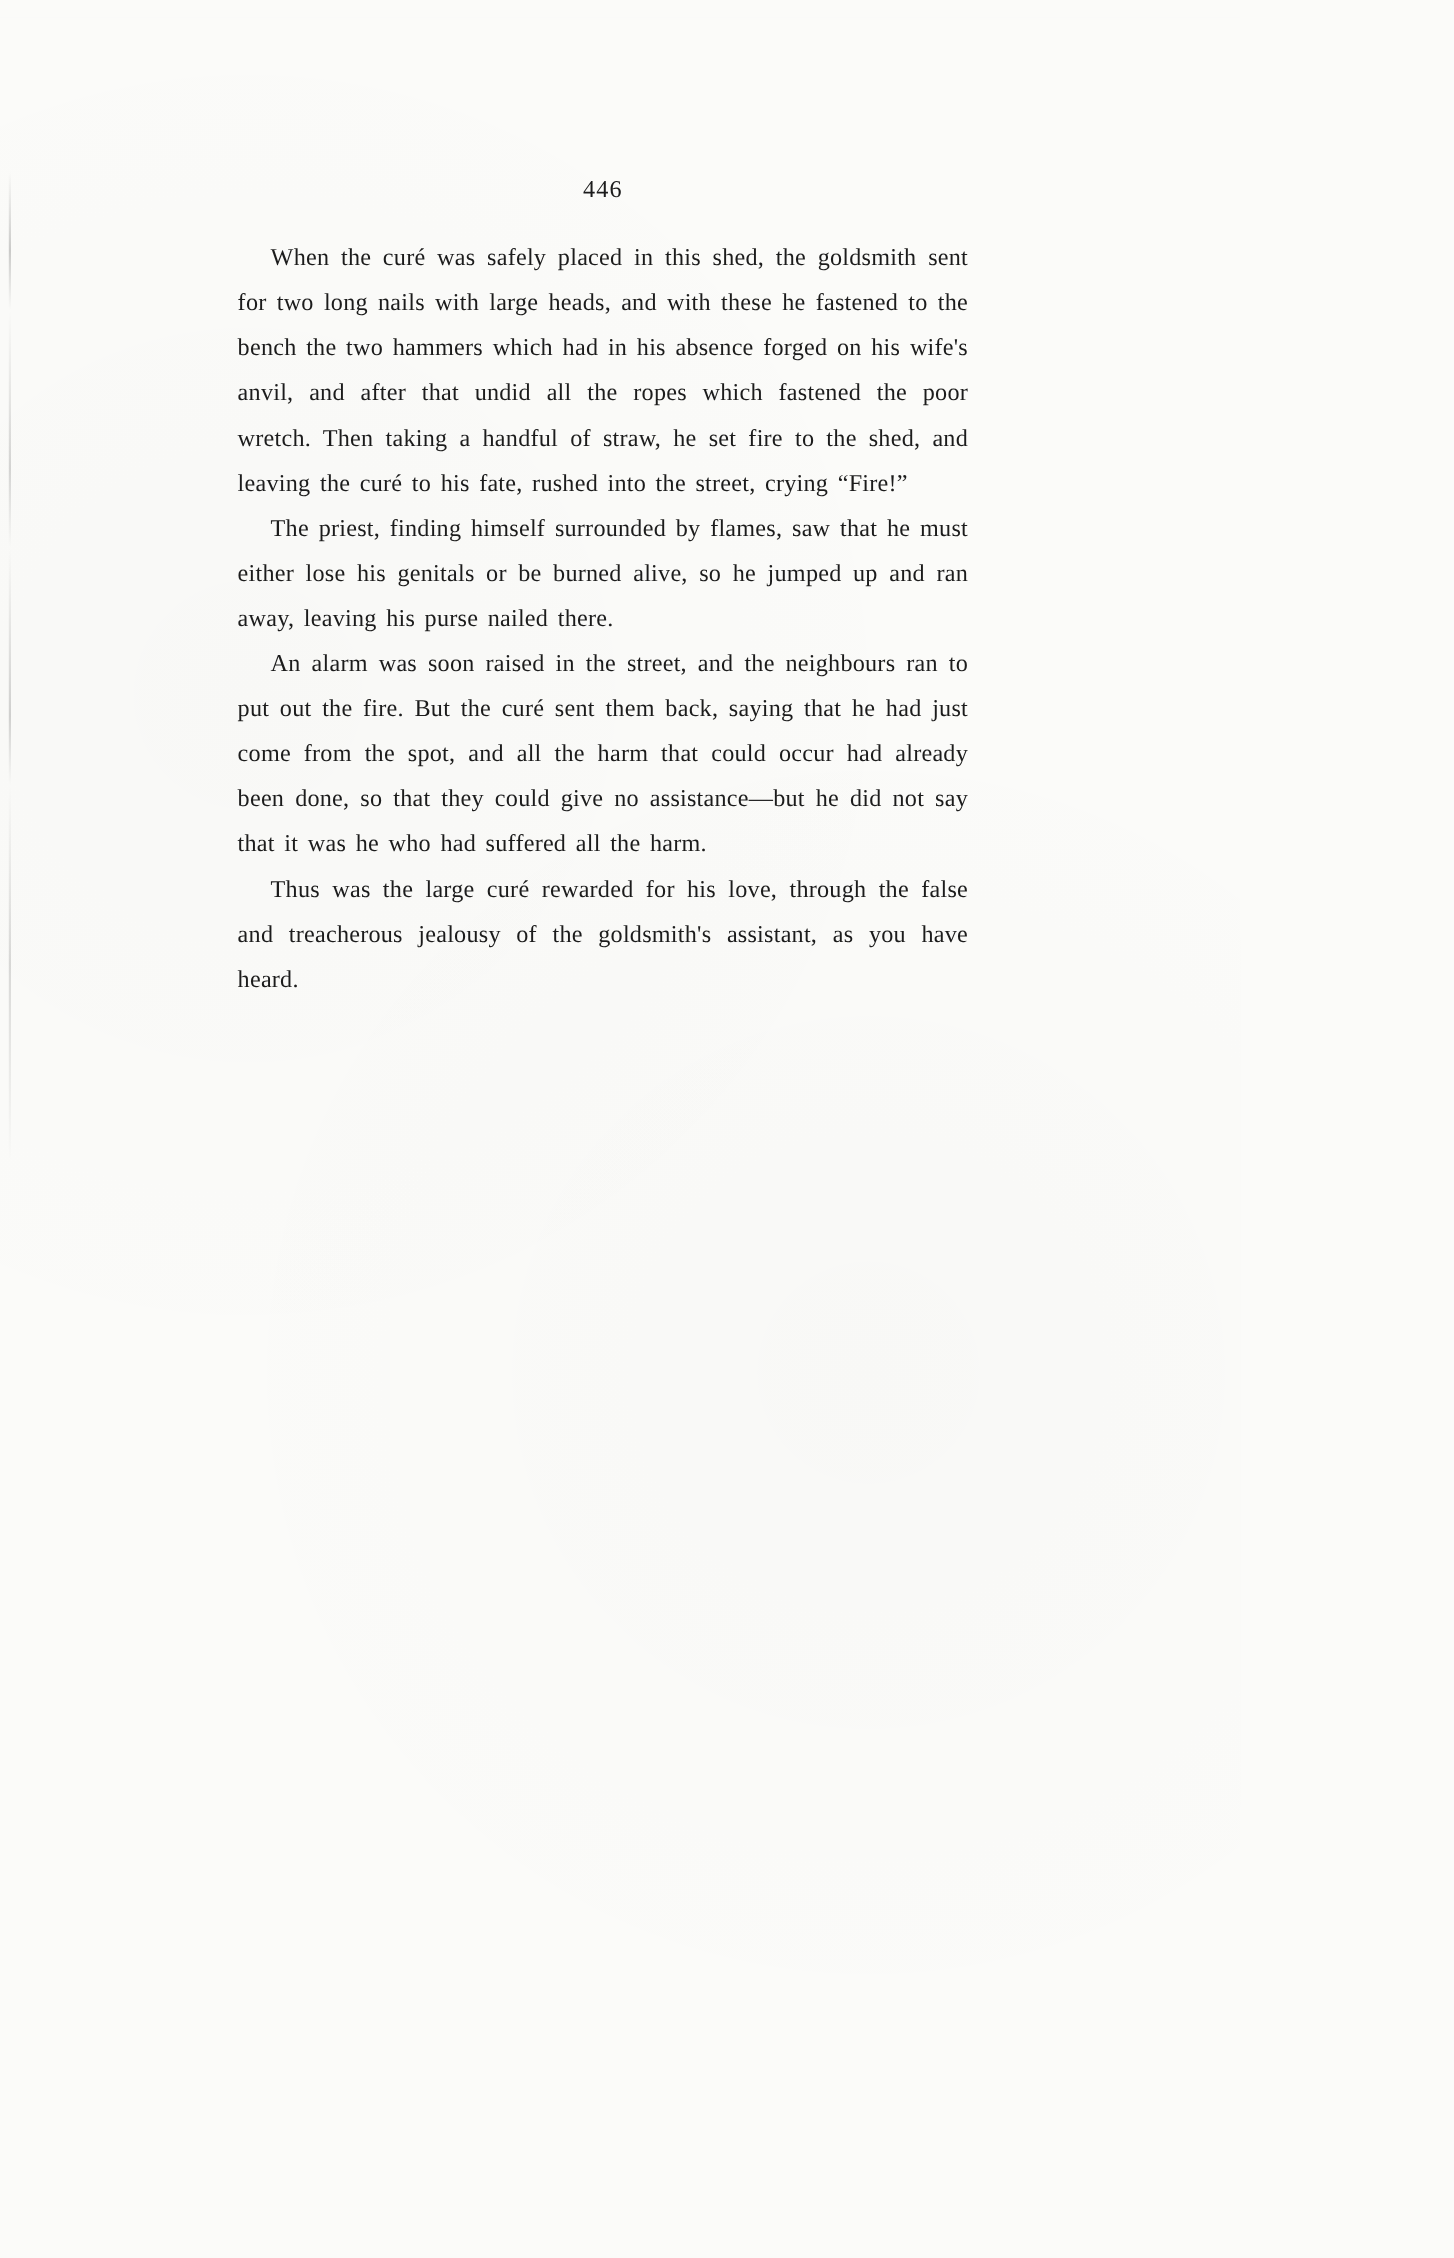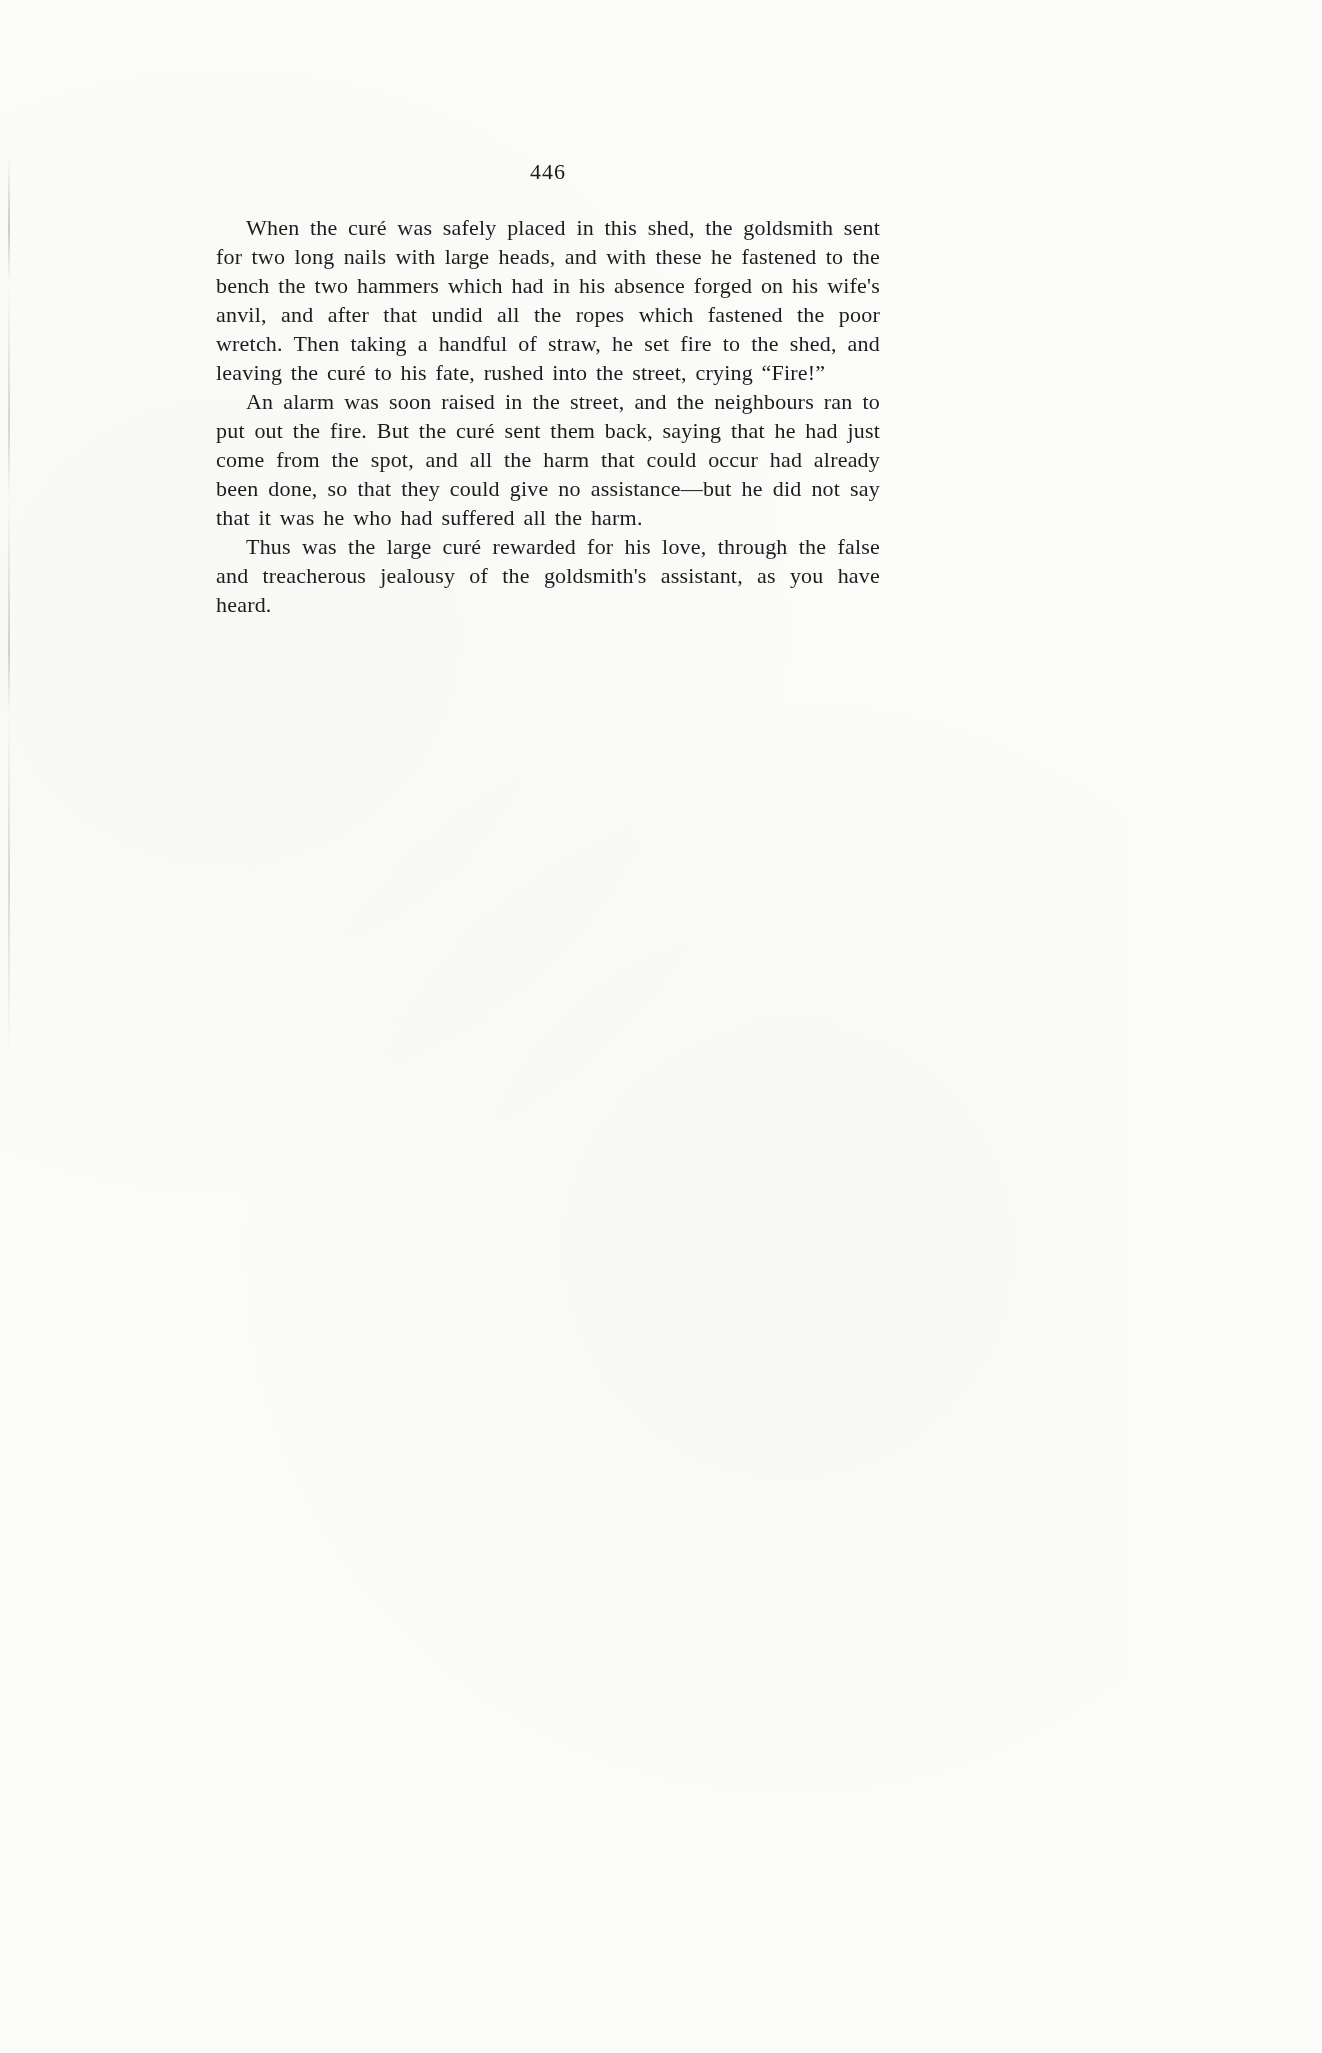--- a/index.html
+++ b/index.html
@@ -53,31 +53,32 @@
   }
   .page-number {
     text-align: center;
     font-size: 22px;
     letter-spacing: 1px;
     margin: 0 0 28px 0;
   }
   .para {
     margin: 0;
     font-size: 22px;
-    line-height: 29px;
+    line-height: 41px;
     text-align: justify;
     text-indent: 30px;
     word-spacing: 3px;
     letter-spacing: 0.2px;
   }
 </style>
 </head>
 <body>
 
 <div class="scan-page">
   <div class="edge-artifact"></div>
   <div class="text-block">
     <p class="page-number">446</p>
     <p class="para">When the curé was safely placed in this shed, the goldsmith sent for two long nails with large heads, and with these he fastened to the bench the two hammers which had in his absence forged on his wife's anvil, and after that undid all the ropes which fastened the poor wretch. Then taking a handful of straw, he set fire to the shed, and leaving the curé to his fate, rushed into the street, crying “Fire!”</p>
+    <p class="para">The priest, finding himself surrounded by flames, saw that he must either lose his genitals or be burned alive, so he jumped up and ran away, leaving his purse nailed there.</p>
     <p class="para">An alarm was soon raised in the street, and the neighbours ran to put out the fire. But the curé sent them back, saying that he had just come from the spot, and all the harm that could occur had already been done, so that they could give no assistance—but he did not say that it was he who had suffered all the harm.</p>
     <p class="para">Thus was the large curé rewarded for his love, through the false and treacherous jealousy of the goldsmith's assistant, as you have heard.</p>
   </div>
 </div>
 
 </body></html>

